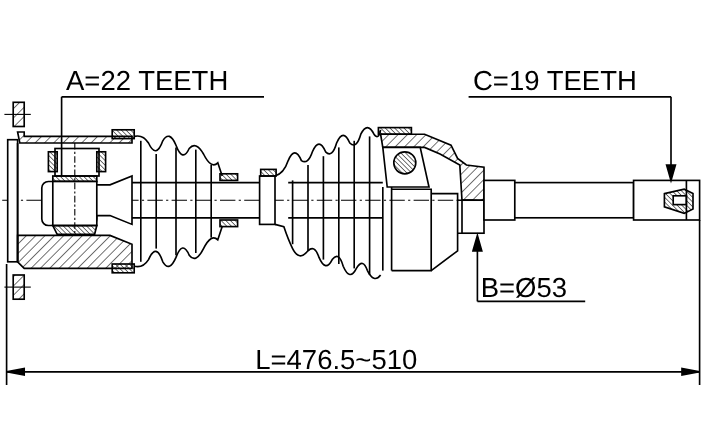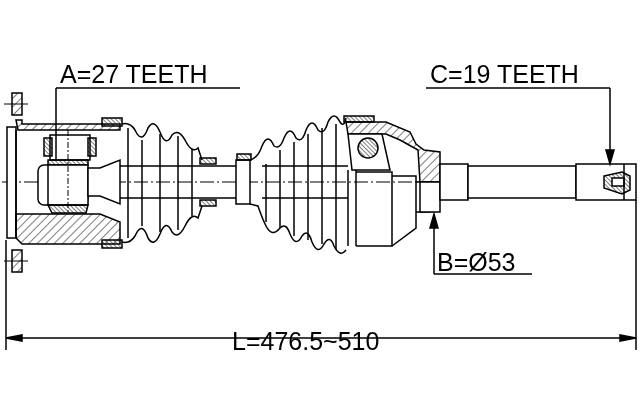--- a/index.html
+++ b/index.html
@@ -2,21 +2,21 @@
 <html><head>
 <meta charset="utf-8">
 <style>
   html, body { margin:0; padding:0; background:#ffffff; }
   body { width:640px; height:400px; overflow:hidden; position:relative; font-family:"Liberation Sans", sans-serif; }
   #canvas { position:absolute; left:0; top:0; width:640px; height:400px; }
   .lbl { position:absolute; font-family:"Liberation Sans", sans-serif; color:#000; white-space:nowrap; line-height:1; }
   #lbl-a { left:60px; top:62px; font-size:25px; }
   #lbl-c { left:430px; top:62px; font-size:25px; }
   #lbl-b { left:437px; top:250px; font-size:25px;text-align:center; }
-  #lbl-l { left:232px; top:329px; font-size:25px; }
+  #lbl-l { left:232px; top:315px; font-size:25px; }
 </style>
 </head>
 <body>
 
 <svg id="canvas" viewBox="0 0 640 400" xmlns="http://www.w3.org/2000/svg">
   <defs>
     <pattern id="hatch" width="6" height="6" patternUnits="userSpaceOnUse" patternTransform="rotate(45)">
       <line x1="0" y1="0" x2="0" y2="6" stroke="#000" stroke-width="1"></line>
     </pattern>
     <pattern id="hatch2" width="3" height="3" patternUnits="userSpaceOnUse" patternTransform="rotate(-45)">
@@ -125,16 +125,16 @@
     <path d="M430,228 L434,214 L438,228 Z" fill="#000"></path>
 
     <line x1="6" y1="240" x2="6" y2="350"></line>
     <line x1="636" y1="200" x2="636" y2="350"></line>
     <line x1="6" y1="338" x2="636" y2="338"></line>
     <path d="M6,338 L22,335 L22,341 Z" fill="#000"></path>
     <path d="M636,338 L620,335 L620,341 Z" fill="#000"></path>
   </g>
 </svg>
 
-<div id="lbl-a" class="lbl">A=27 TEETH</div>
+<div id="lbl-a" class="lbl">A=22 TEETH</div>
 <div id="lbl-c" class="lbl">C=19 TEETH</div>
 <div id="lbl-b" class="lbl">B=Ø53</div>
 <div id="lbl-l" class="lbl">L=476.5~510</div>
 
 </body></html>

